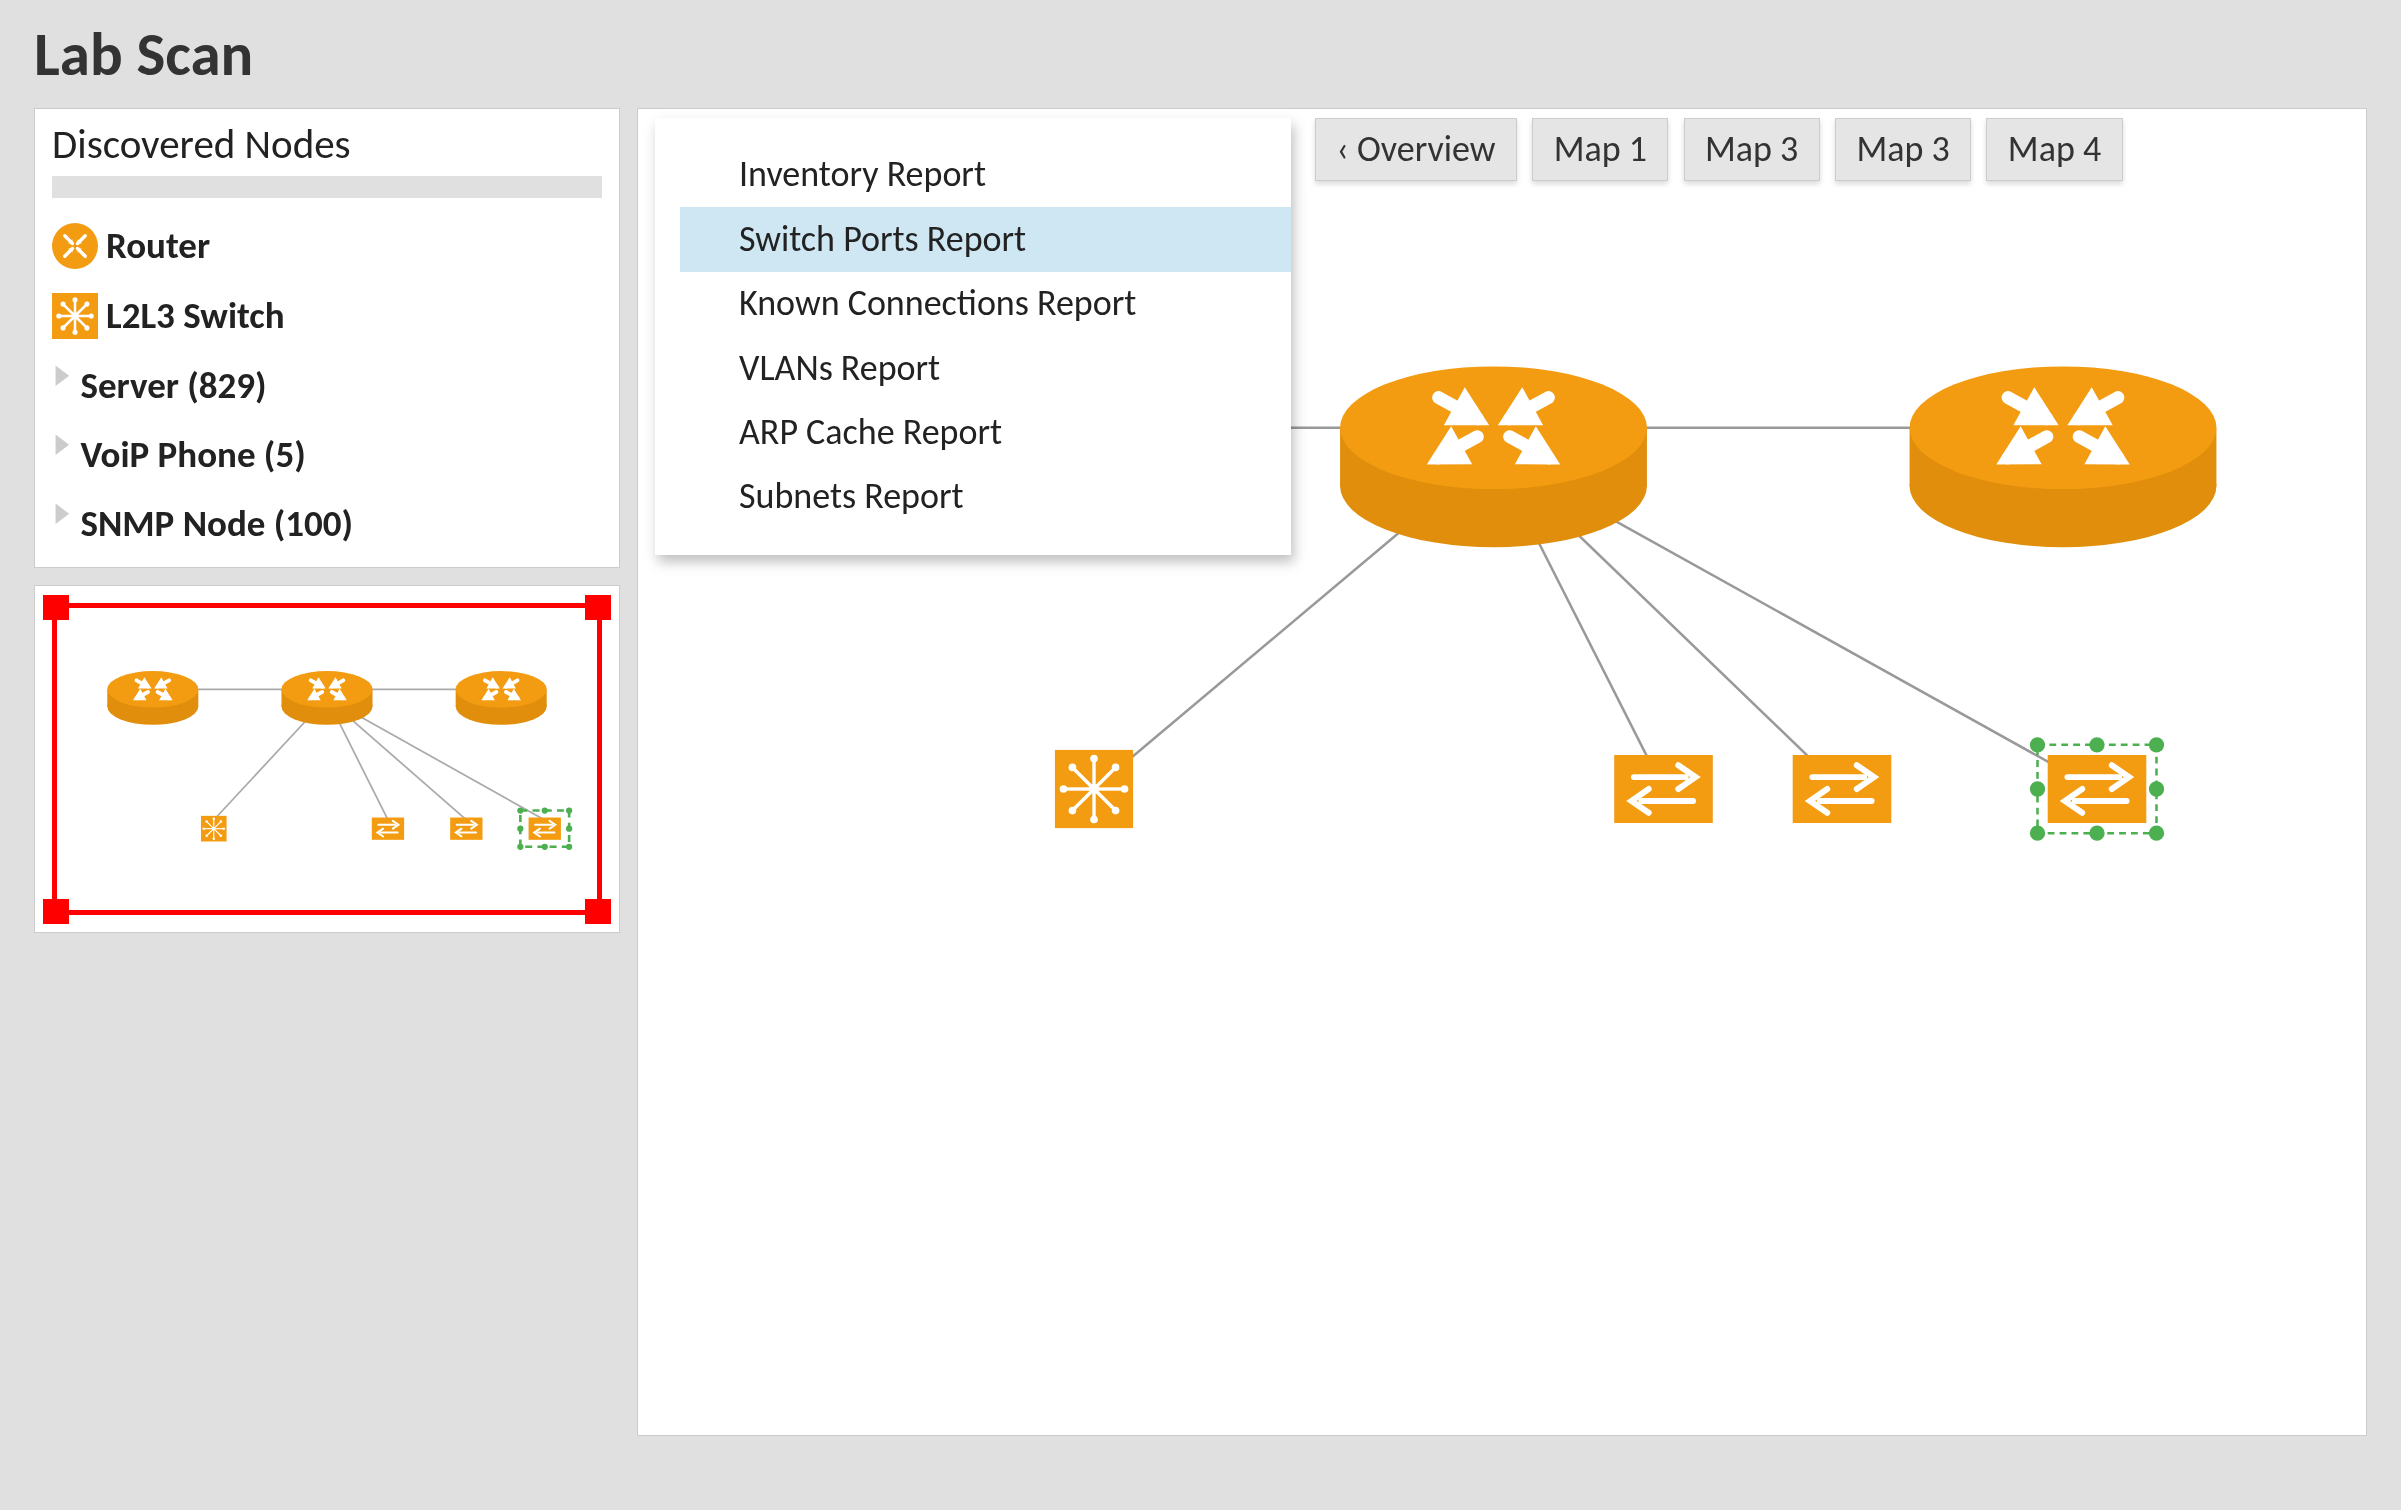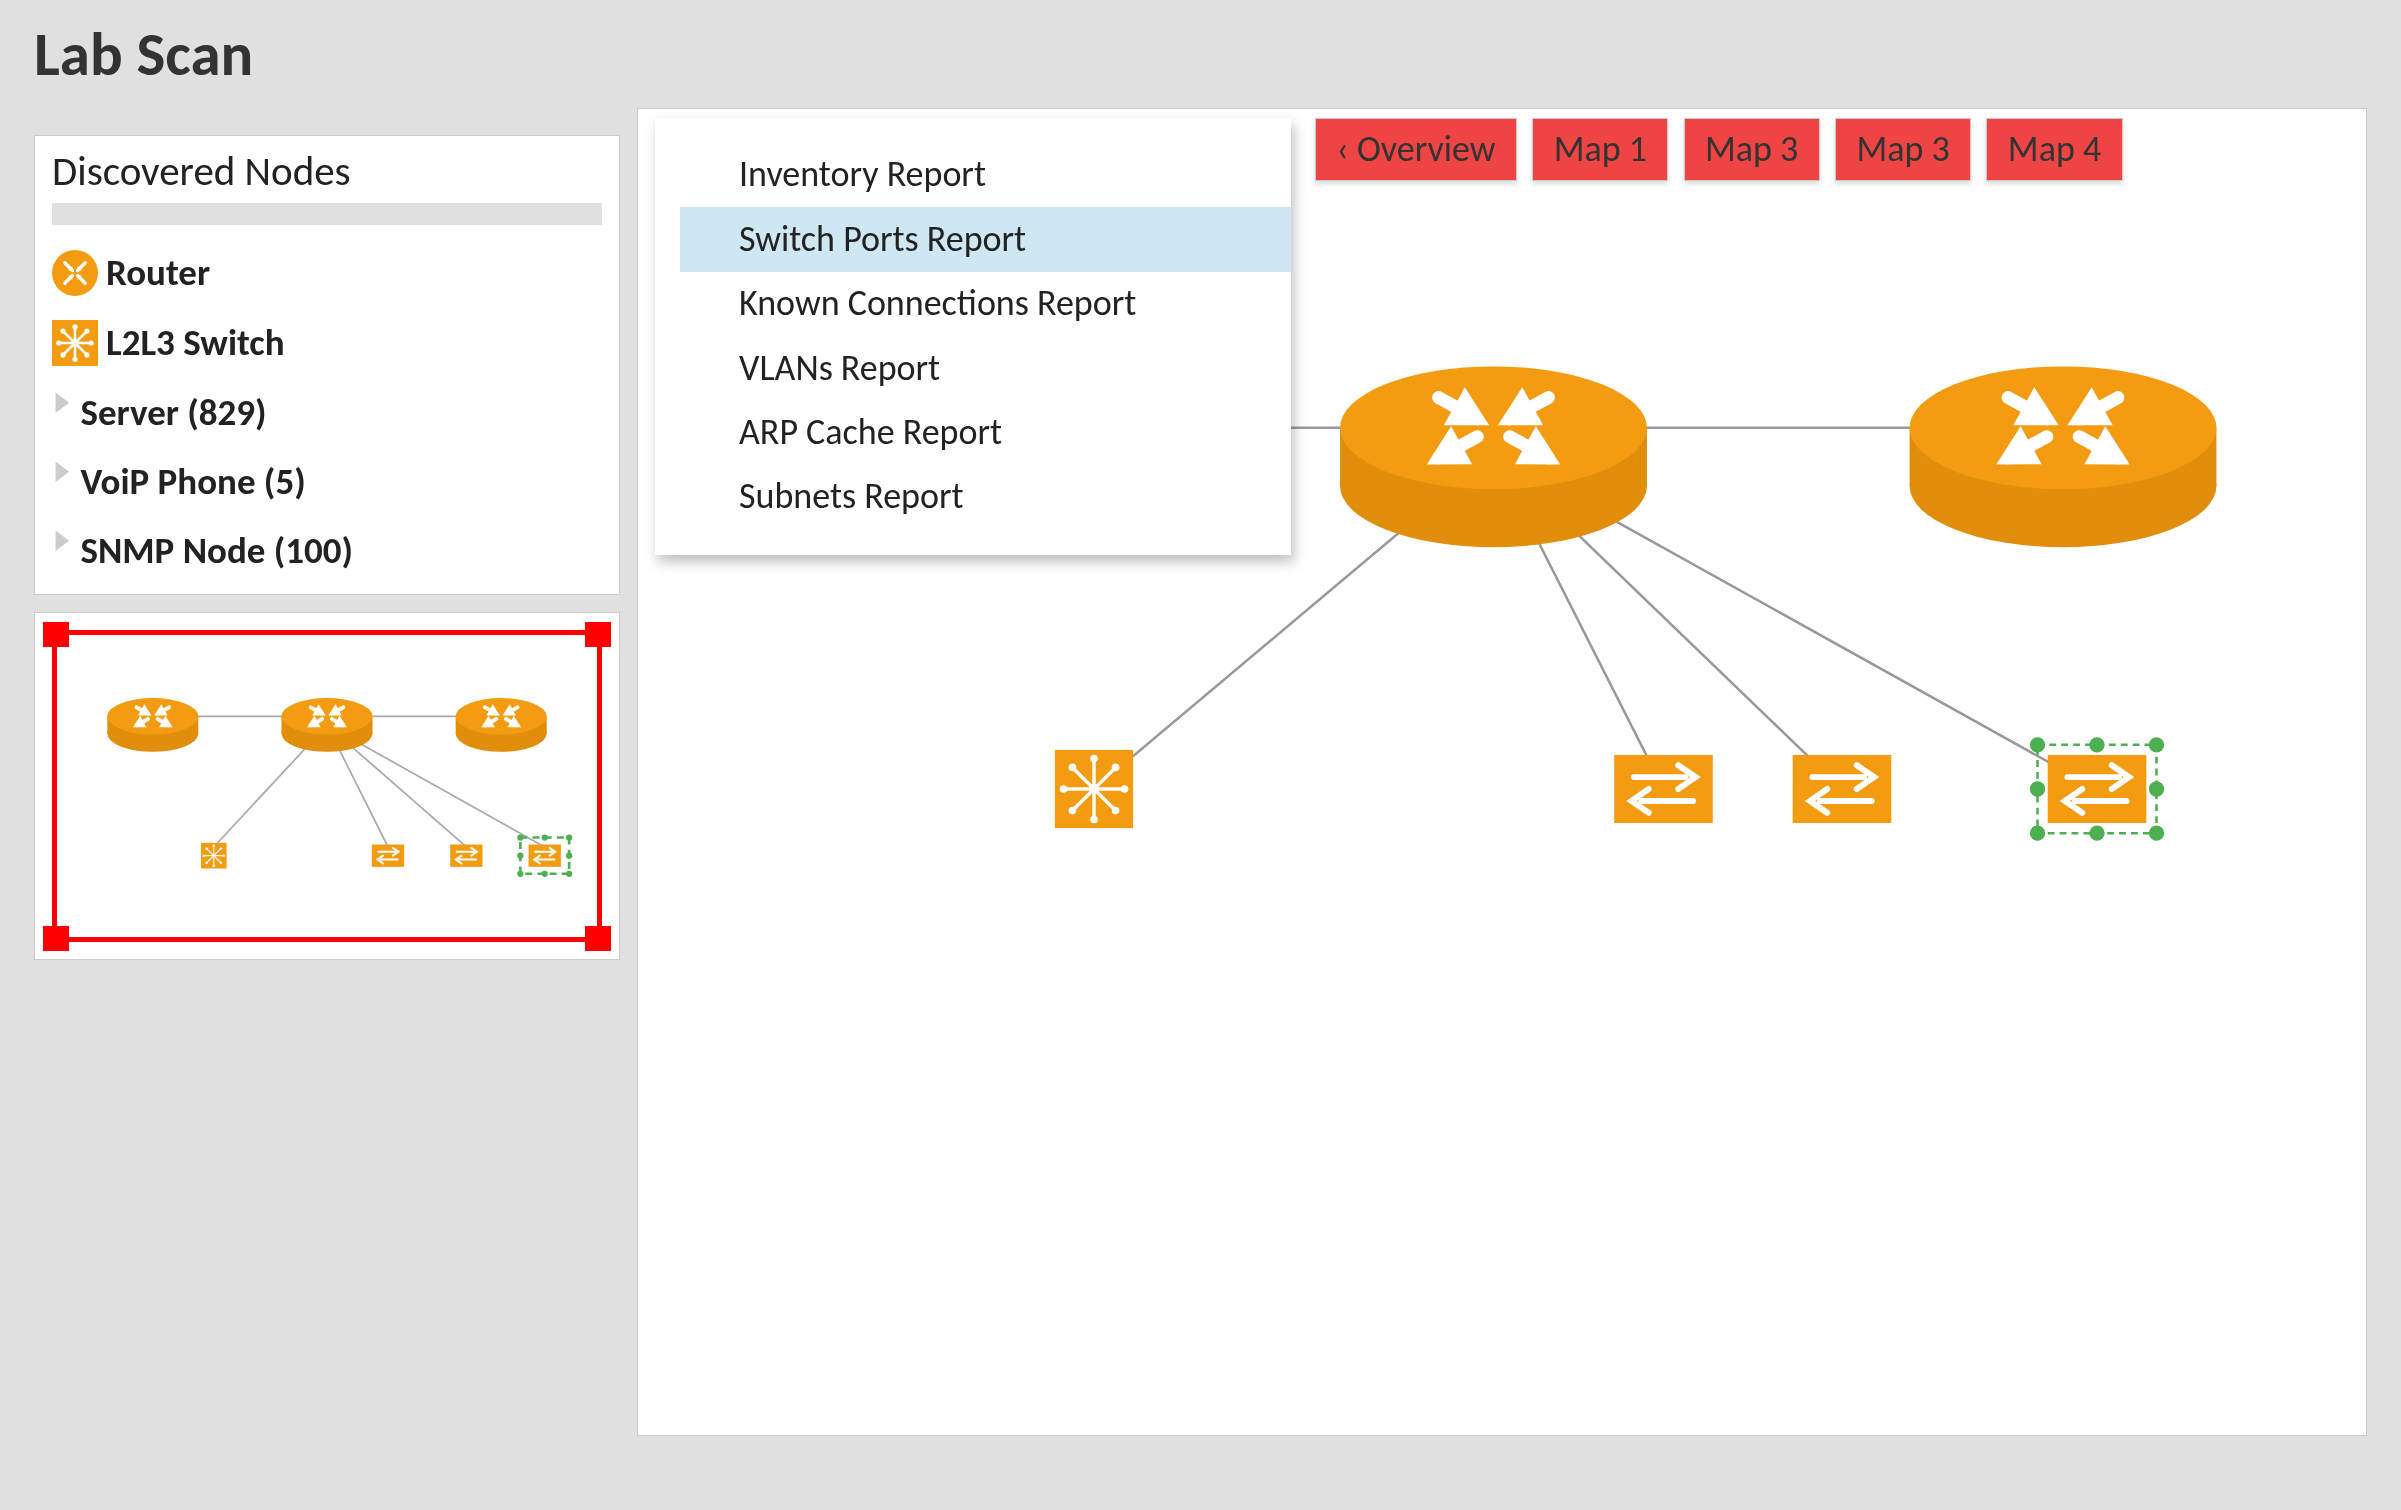--- a/index.html
+++ b/index.html
@@ -11,21 +11,20 @@
   overflow: hidden;
 }
 .app { padding: 17px 34px; }
 .title { font-size: 61px; font-weight: bold; color: #333; margin-bottom: 17px; }
 .workspace { display: flex; gap: 17px; }
 .sidebar {
   width: 586px;
   display: flex;
   flex-direction: column;
   gap: 17px;
-  margin-top: 27px;
 }
 .panel {
   background: #fff;
   border: 1.7px solid #ccc;
 }
 .discovered-panel { padding: 10.2px 17px 21px; }
 .panel-title { font-size: 41px; color: #222; margin-bottom: 6.8px; font-weight: 400; }
 .search-bar {
   width: 100%;
   height: 22px;
@@ -69,21 +68,21 @@
   position: absolute;
   top: 8.5px;
   right: 0;
   left: 0;
   display: flex;
   gap: 15.3px;
   padding: 0 17px;
   justify-content: flex-start;
 }
 .tab {
-  background: #ef4444;
+  background: #e5e5e5;
   border: 1.7px solid #ccc;
   padding: 8.5px 20.4px;
   font-size: 36px;
   color: #333;
   cursor: pointer;
   font-weight: 400;
   box-shadow: 0 3.4px 5.1px rgba(0,0,0,0.15);
   white-space: nowrap;
 }
 .dropdown {

